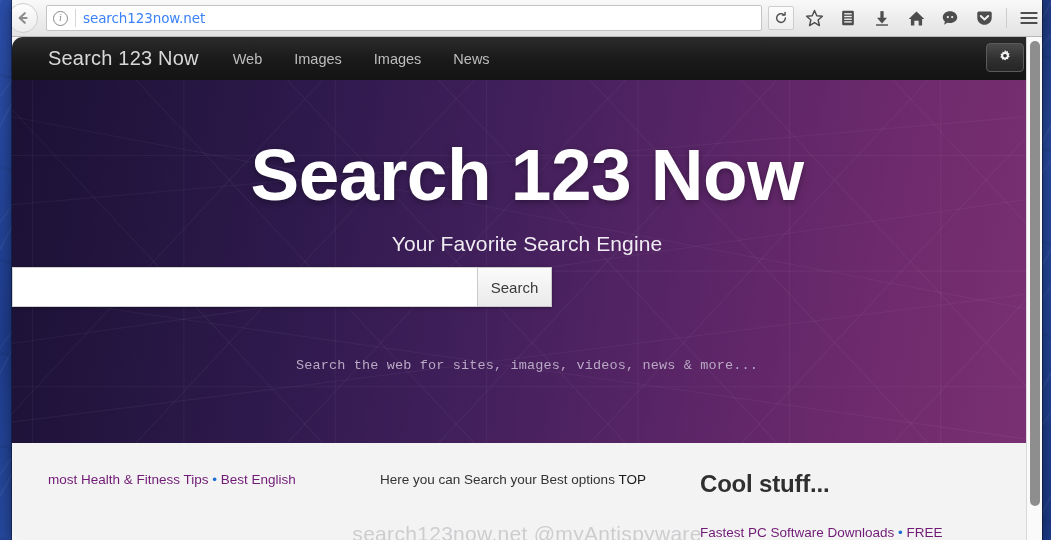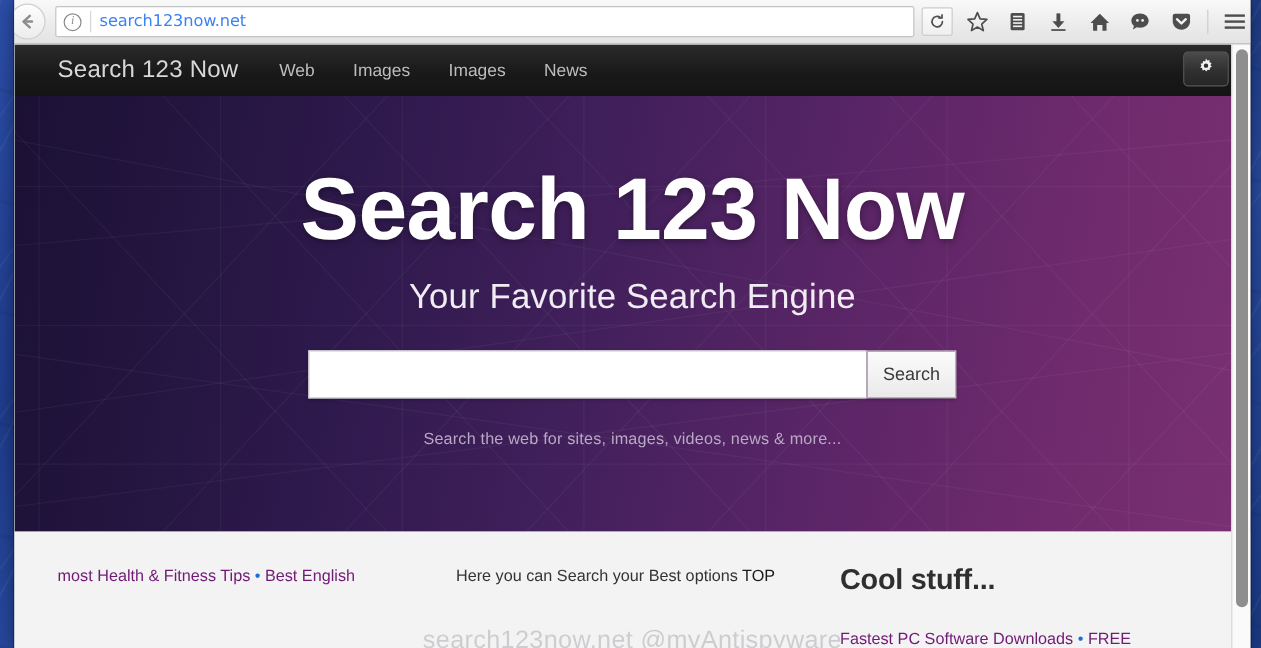--- a/index.html
+++ b/index.html
@@ -126,20 +126,21 @@
   }
 
   
   .viewport {
     position: absolute;
     left: 0; top: 37px;
     width: 1030px;
     height: 503px;
     background: #f2f2f2;
     overflow: hidden;
+    border-radius: 11px;
   }
 
   
   .sitenav {
     height: 43px;
     background: linear-gradient(#2b2b2b, #191919 55%, #141414);
     display: flex;
     align-items: center;
     padding-left: 36px;
     padding-right: 14px;
@@ -201,29 +202,28 @@
     color: #ffffff;
     font-size: 73px;
     font-weight: bold;
     letter-spacing: -0.5px;
     line-height: 1.02;
     text-shadow: 0 2px 6px rgba(0,0,0,0.35);
     font-family: "Liberation Sans", sans-serif;
   }
   .hero-sub {
     color: #f0ecf3;
-    font-size: 29px;
+    font-size: 21px;
     margin-top: 20px;
     letter-spacing: 0.1px;
   }
 
   .searchrow {
-    margin-top: 27px;
+    margin-top: 11px;
     display: flex;
-    justify-content: center;
   }
   .searchbox {
     display: flex;
     width: 540px;
     height: 40px;
     box-shadow: 0 1px 3px rgba(0,0,0,0.35);
   }
   .search-input {
     flex: 1 1 auto;
     border: 1px solid #d2d2d2;
@@ -241,24 +241,25 @@
     width: 75px;
     border: 1px solid #c9c9c9;
     background: linear-gradient(#fbfbfb, #eaeaea);
     color: #3a3a3a;
     font-size: 15px;
     font-family: "Liberation Sans", sans-serif;
     cursor: pointer;
   }
 
   .hero-hint {
-    margin-top: 26px;
+    margin-top: 51px;
     color: #b9a9c4;
     font-size: 13.5px;
     letter-spacing: 0.15px;
+    font-family: Liberation Mono, monospace;
   }
 
   
   .columns {
     background: #f3f3f3;
     padding: 27px 0 0 0;
     display: flex;
     position: relative;
   }
   .col { padding: 0 18px; }

